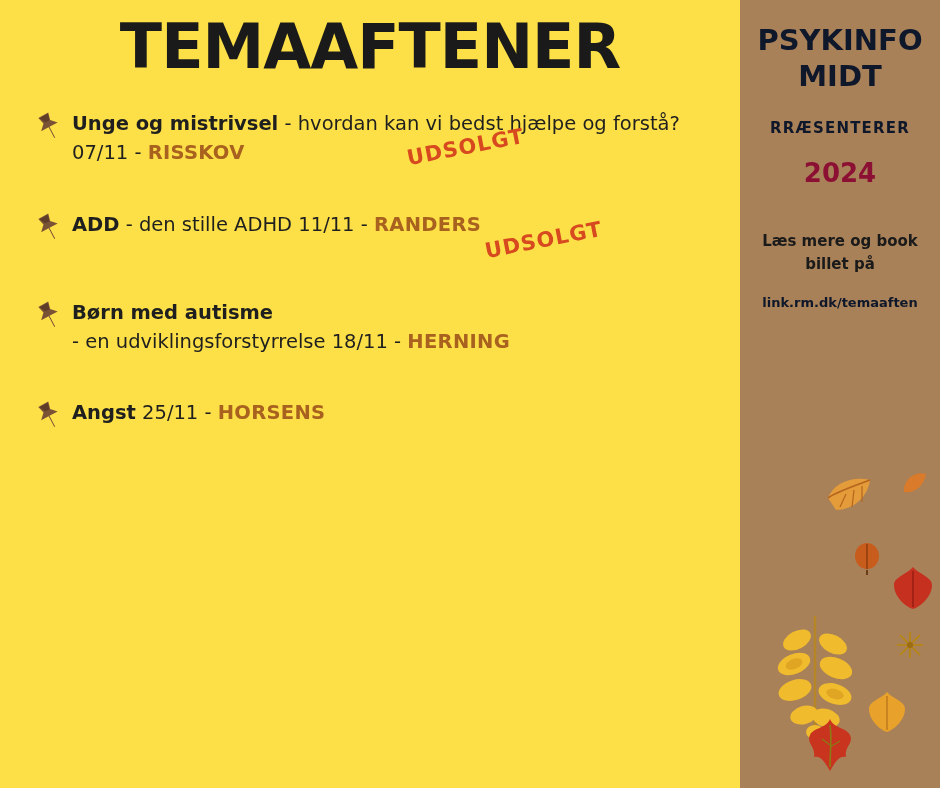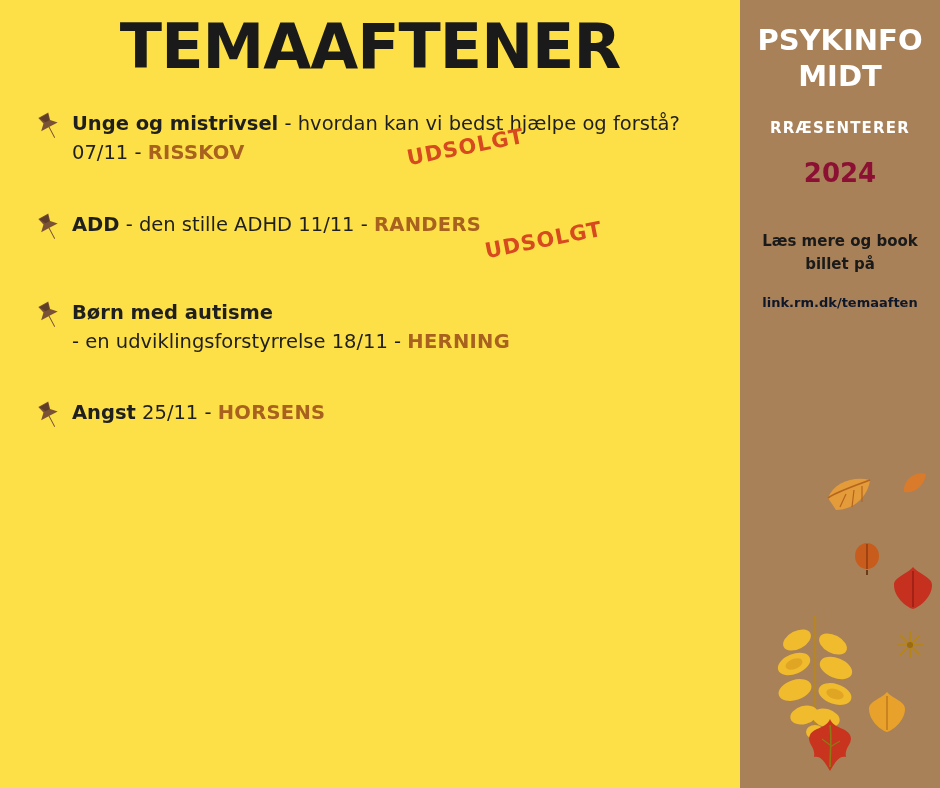--- a/index.html
+++ b/index.html
@@ -90,30 +90,30 @@
   
   .right {
     position: relative;
     width: 200px;
     height: 788px;
     background: #a98158;
     overflow: hidden;
   }
   .brand {
     text-align: center;
-    color: #ffffff;
+    color: #0f172a;
     font-weight: bold;
     font-size: 29px;
     line-height: 1.25;
     padding-top: 22px;
     letter-spacing: 0px;
   }
   .presents {
     text-align: center;
-    color: #ffffff;
+    color: #0f172a;
     font-weight: bold;
     font-size: 15px;
     letter-spacing: 1.2px;
     margin-top: 24px;
   }
   .month {
     text-align: center;
     color: #8c1033;
     font-weight: bold;
     font-size: 26px;

